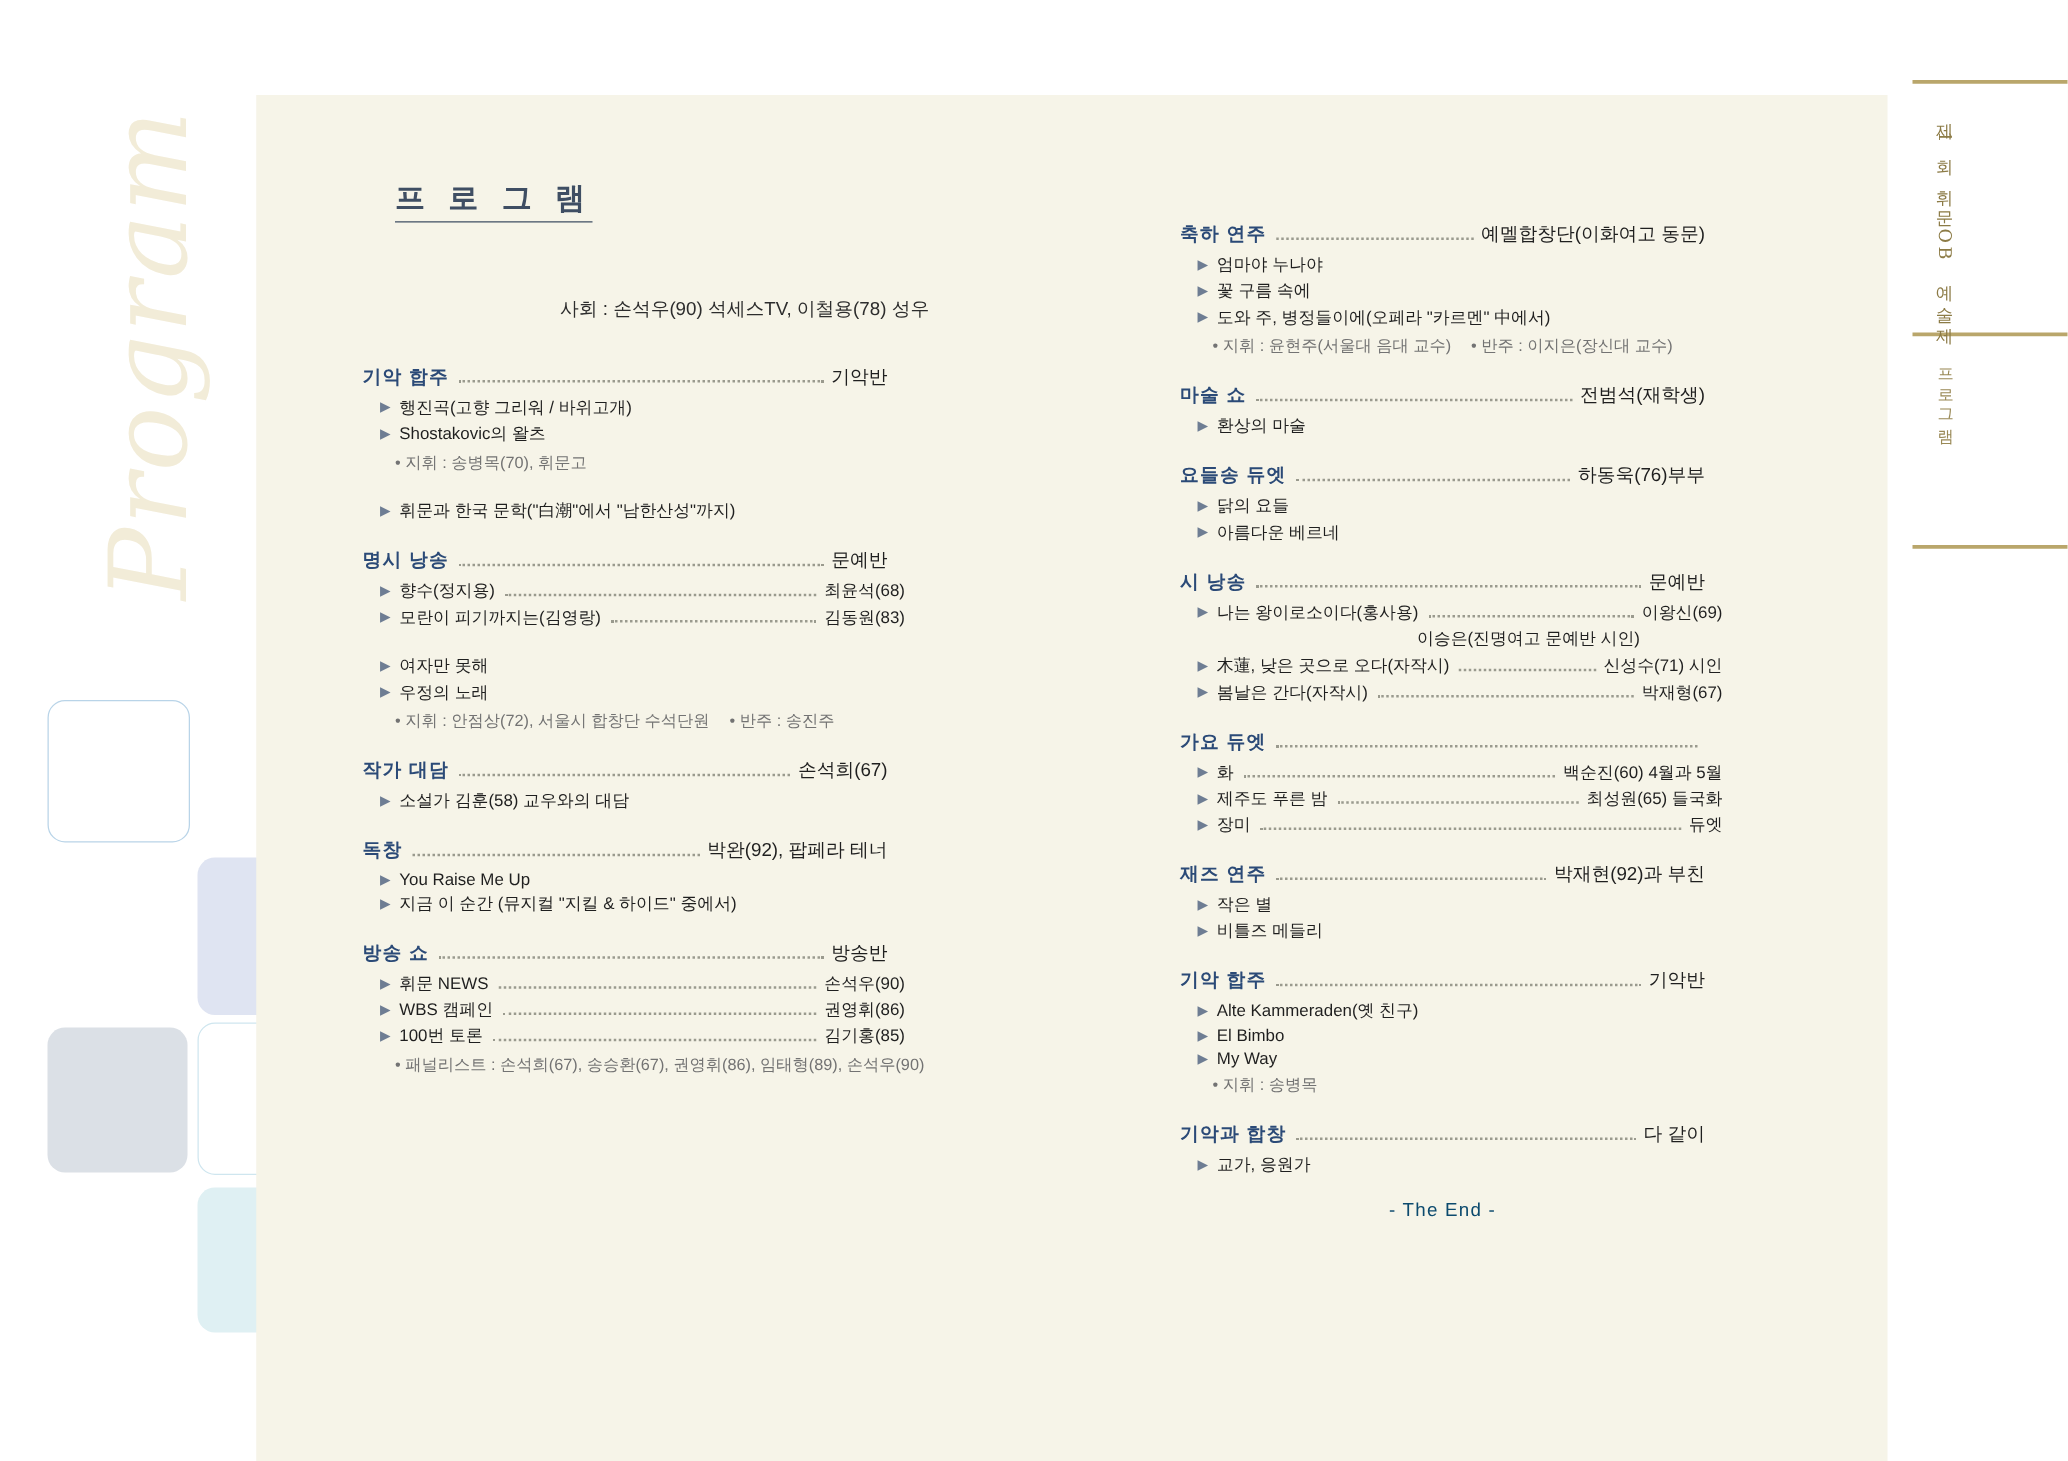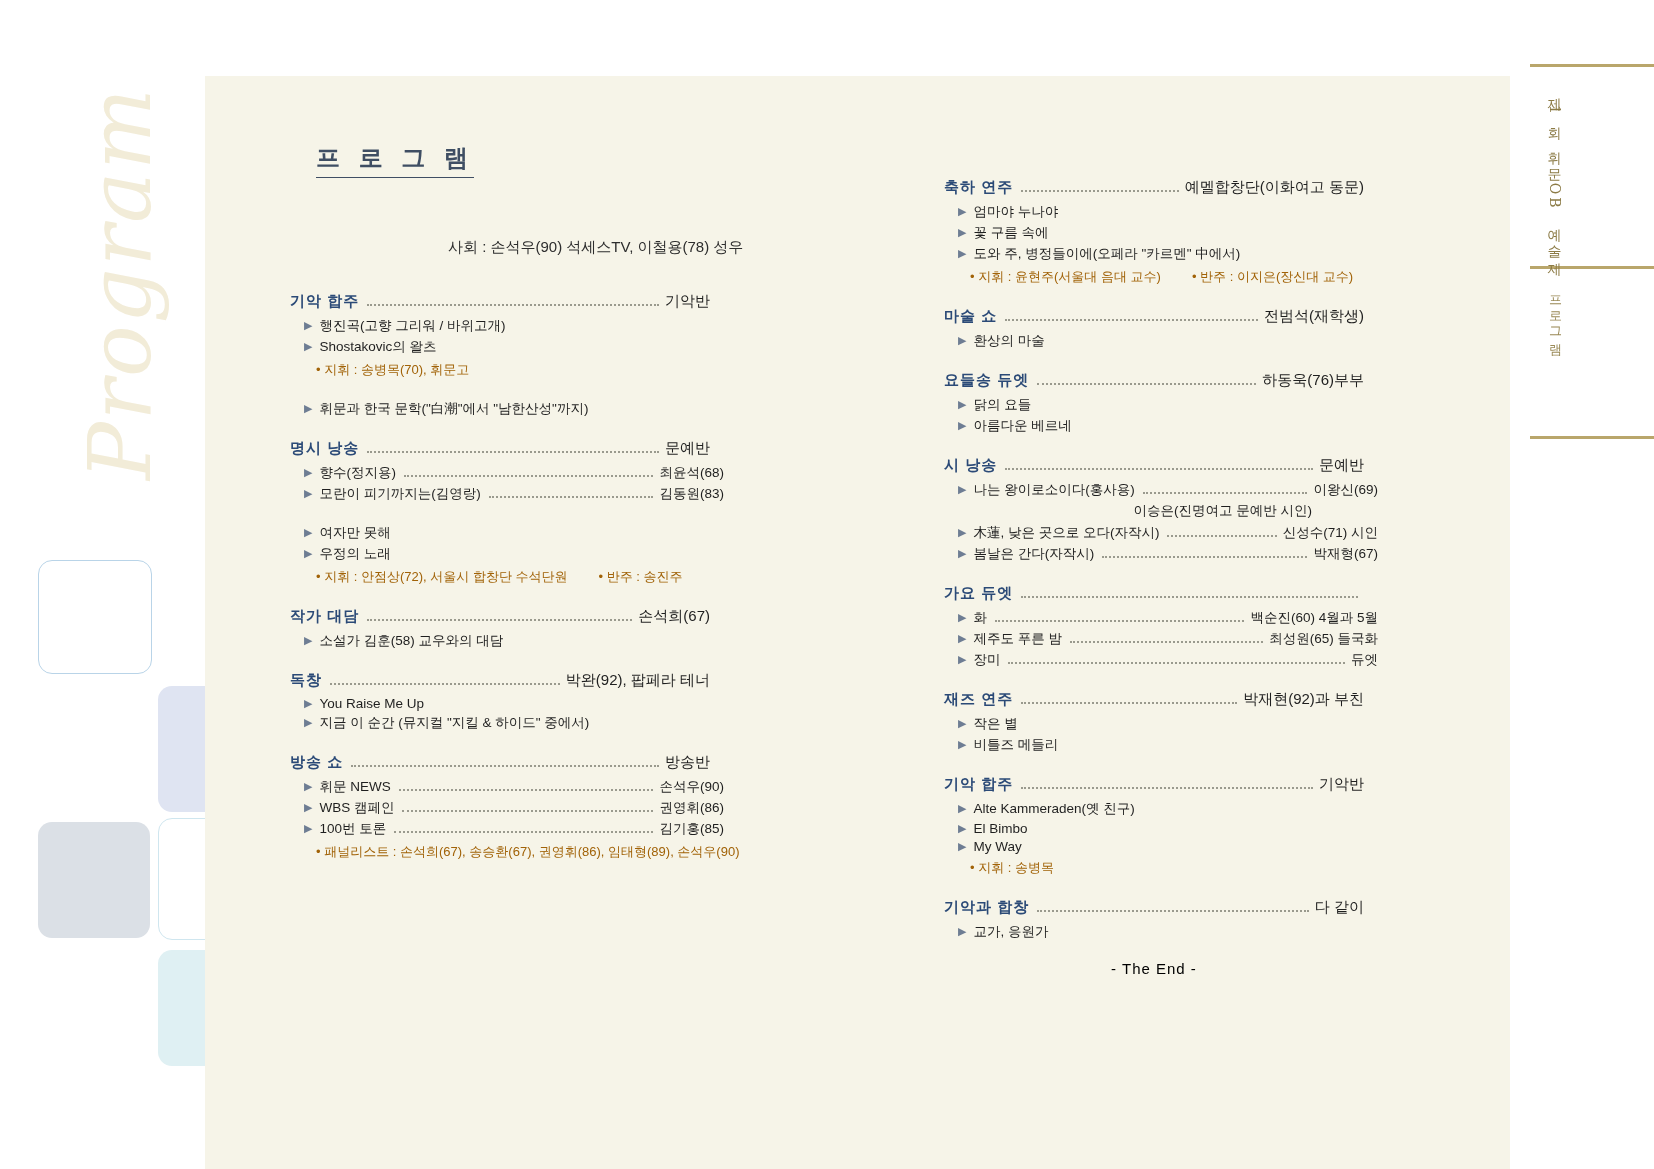--- a/index.html
+++ b/index.html
@@ -104,31 +104,31 @@
   .arrow{
     color:#6e7d93;font-size:11px;margin-right:7px;line-height:1;
     transform:translateY(-1px);
   }
   .sub-dots{
     flex:1 1 auto;border-bottom:2px dotted #9a9a8e;
     margin:0 6px 4px 8px;min-width:8px;height:1px;
   }
   .sub-right{font-size:13.5px;color:#1f1f1f;}
   .note{
-    font-size:13px;color:#a16207;margin:5px 0 0 26px;
-    display:flex;gap:31px;white-space:nowrap;
+    font-size:13px;color:#737373;margin:5px 0 0 26px;
+    display:flex;gap:16px;white-space:nowrap;
   }
   .note .b{display:flex;align-items:baseline;}
   .indented-extra{
     font-size:13.5px;color:#1f1f1f;margin:2px 0 4px 0;
     text-align:right;padding-right:52px;
   }
   .theend{
     position:absolute;left:944px;top:960px;width:420px;
-    text-align:center;font-size:15px;color:#000000;letter-spacing:1px;
+    text-align:center;font-size:15px;color:#0c4a6e;letter-spacing:1px;
   }
   .fixedwide{width:100%;}
 </style>
 </head>
 <body>
 
 <div class="left-word">
   <div class="left-word-inner">Program</div>
 </div>
 <div class="sq sq1"></div>

